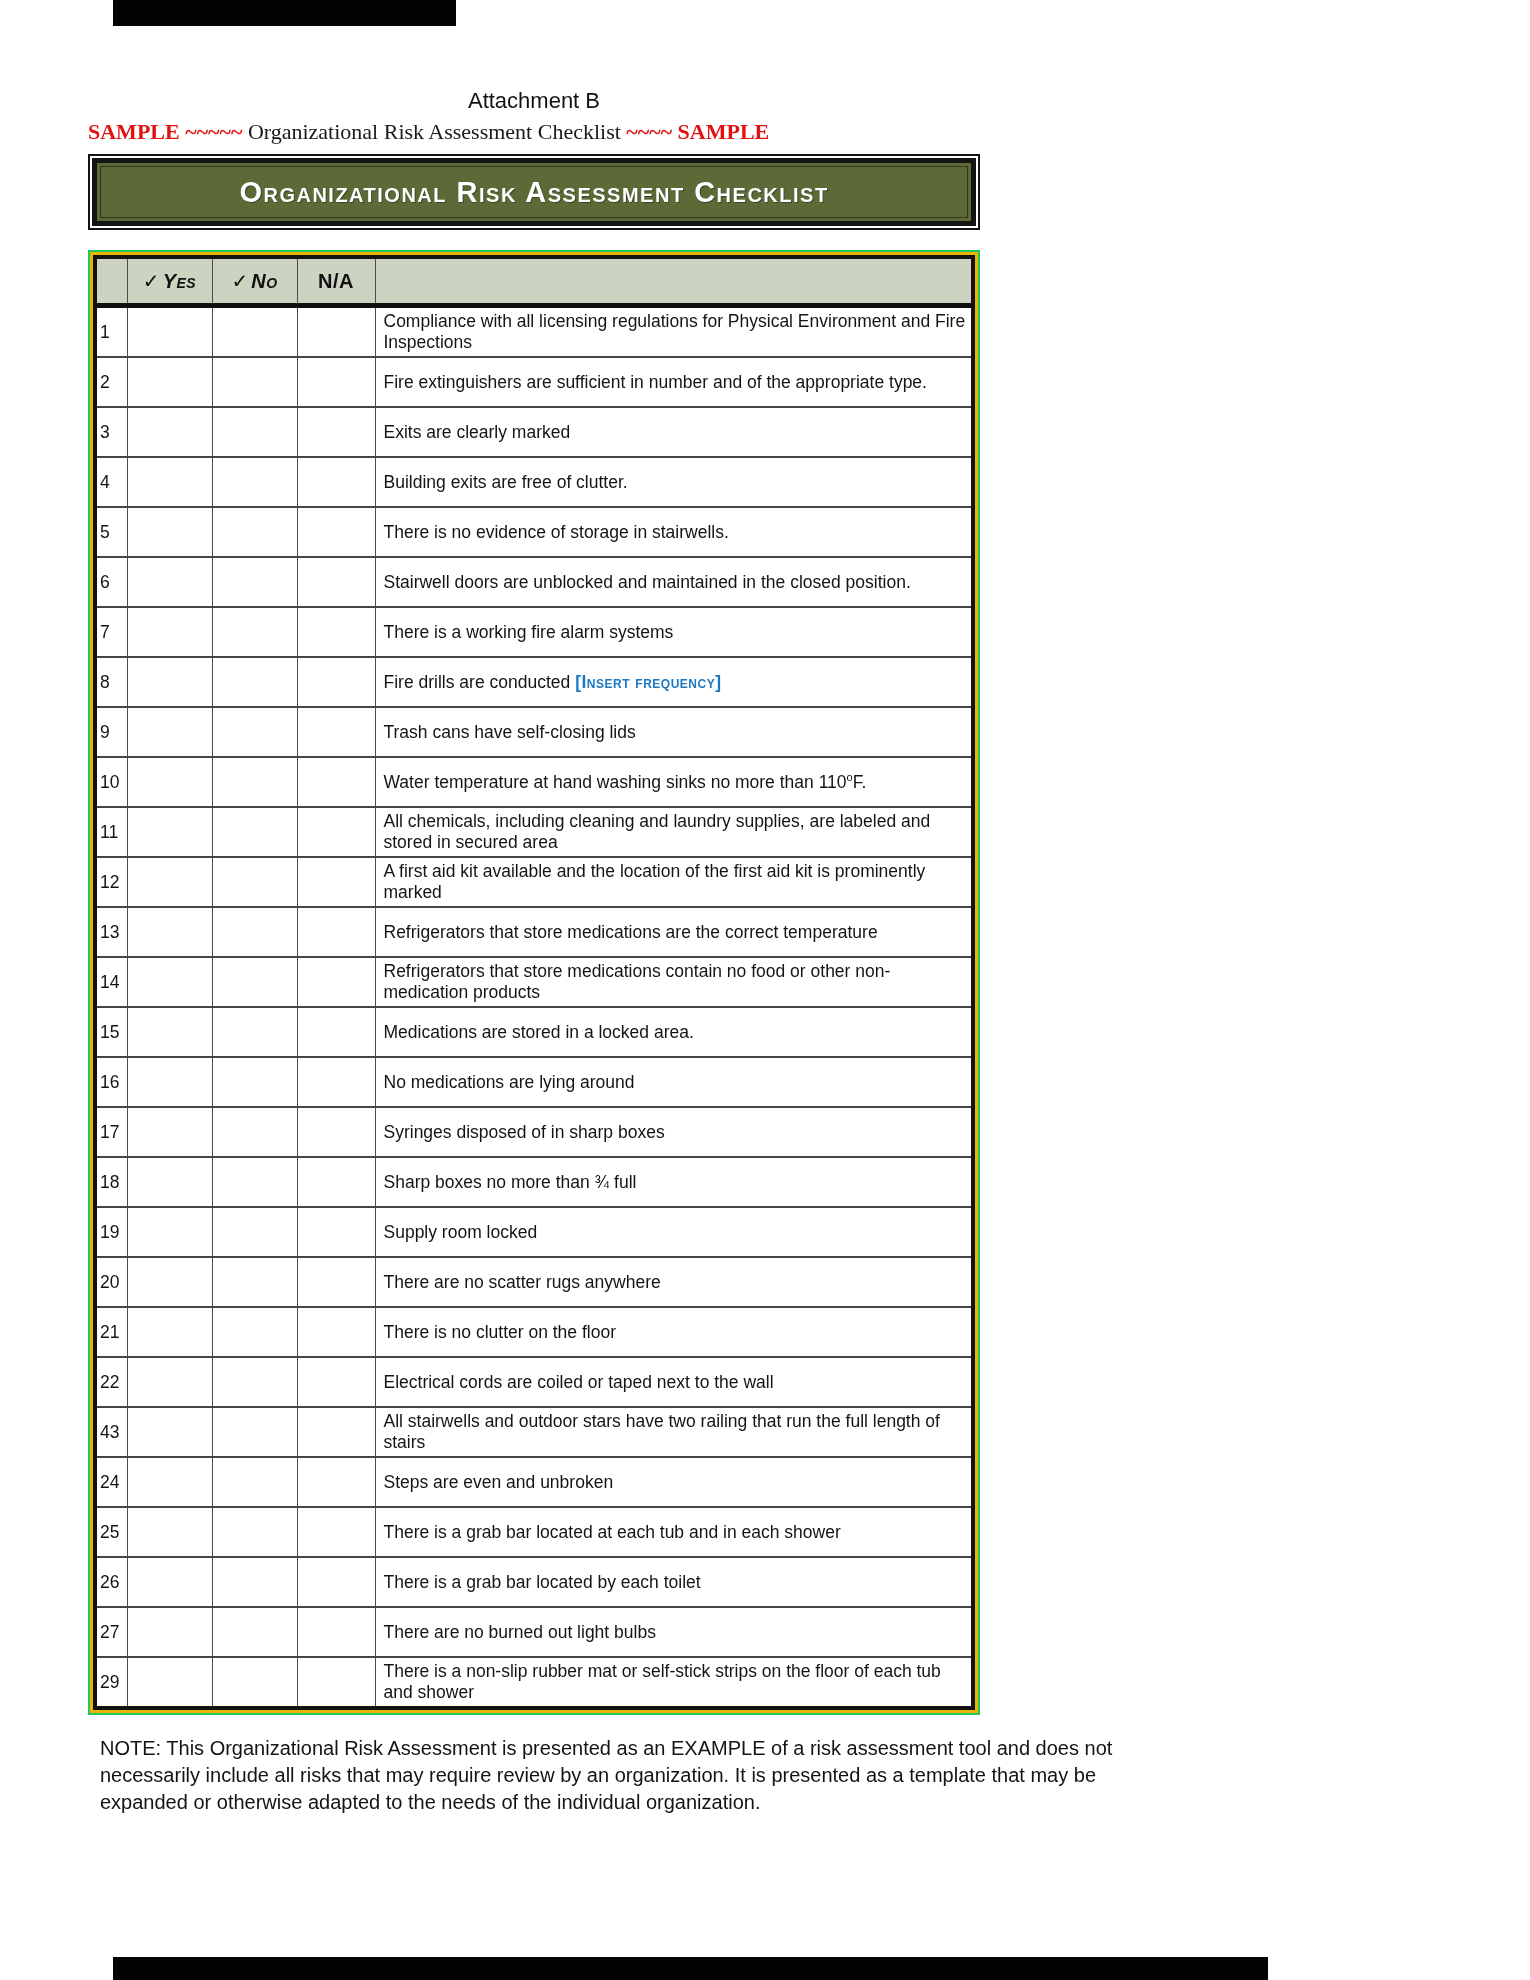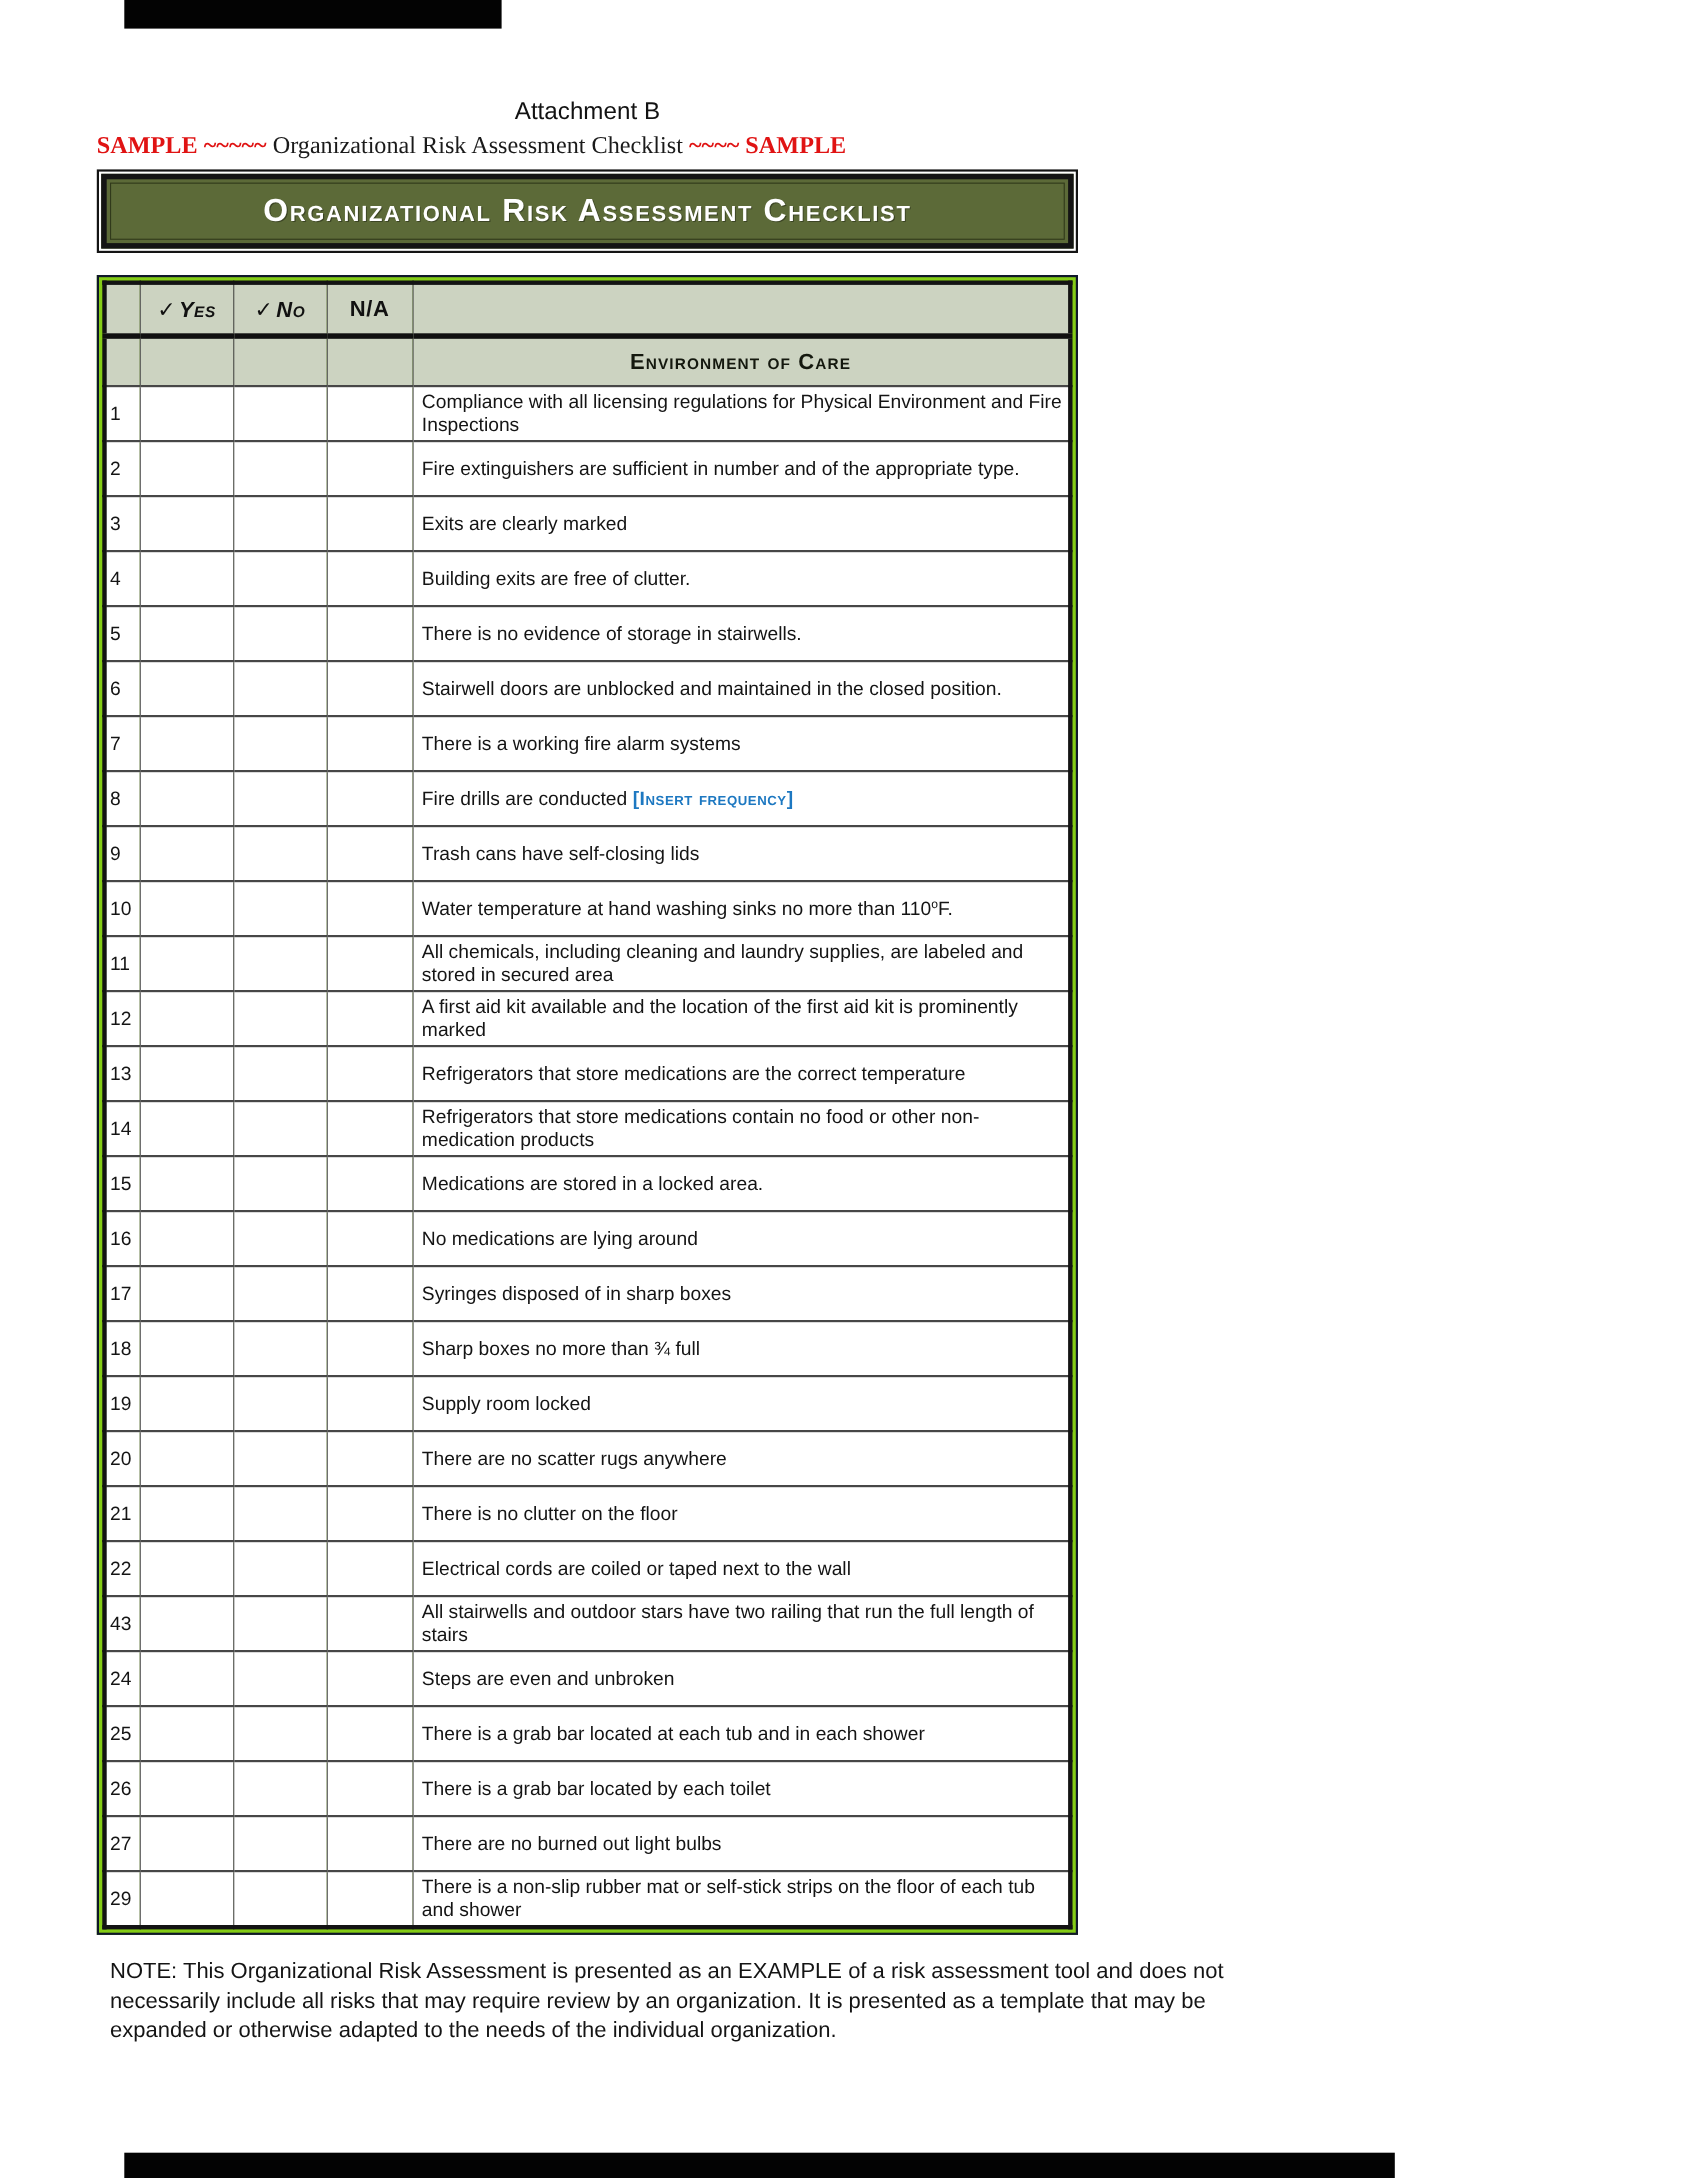--- a/index.html
+++ b/index.html
@@ -25,21 +25,21 @@
   .banner{
     position:relative;border:5px solid #141414;background:#5c6a38;height:58px;
     display:flex;align-items:center;justify-content:center;
   }
   .banner::after{content:"";position:absolute;inset:3px;border:1px solid rgba(12,16,2,.55);pointer-events:none;}
   .banner-title{
     font-variant:small-caps;font-weight:bold;color:#ffffff;font-size:29px;
     letter-spacing:1.5px;text-shadow:1px 1px 0 rgba(0,0,0,.35);
   }
 
-  .table-wrap{margin-top:20px;border:2px solid #0f172a;padding:3px;background:#84cc16;}
+  .table-wrap{margin-top:20px;border:2px solid #22c55e;padding:3px;background:#eab308;}
   table{width:100%;border-collapse:collapse;border:4px solid #131313;table-layout:fixed;}
   col.c-num{width:32px;}
   col.c-yes{width:85px;}
   col.c-no{width:85px;}
   col.c-na{width:78px;}
   td,th{border-left:1.5px solid #4b4b4b;border-top:2px solid #474747;vertical-align:middle;padding:0;}
   td:first-child,th:first-child{border-left:none;}
 
   tr.hdr th{
     background:#ccd3c1;height:44px;border-bottom:5px solid #101010;
@@ -106,29 +106,20 @@
             <span class="hdr-check">✓</span><span class="hdr-label">Yes</span>
           </th>
           <th>
             <span class="hdr-check">✓</span><span class="hdr-label">No</span>
           </th>
           <th>
             <span class="hdr-label na">N/A</span>
           </th>
           <th></th>
         </tr>
-        <tr class="section">
-          <td></td>
-          <td></td>
-          <td></td>
-          <td></td>
-          <td>
-            <span class="section-title">Environment of Care</span>
-          </td>
-        </tr>
       </thead>
       <tbody class="rows">
           <tr>
     <td class="num-cell">1</td>
     <td></td>
     <td></td>
     <td></td>
     <td class="desc-cell">Compliance with all licensing regulations for Physical Environment and Fire Inspections</td>
   </tr>
           <tr>

